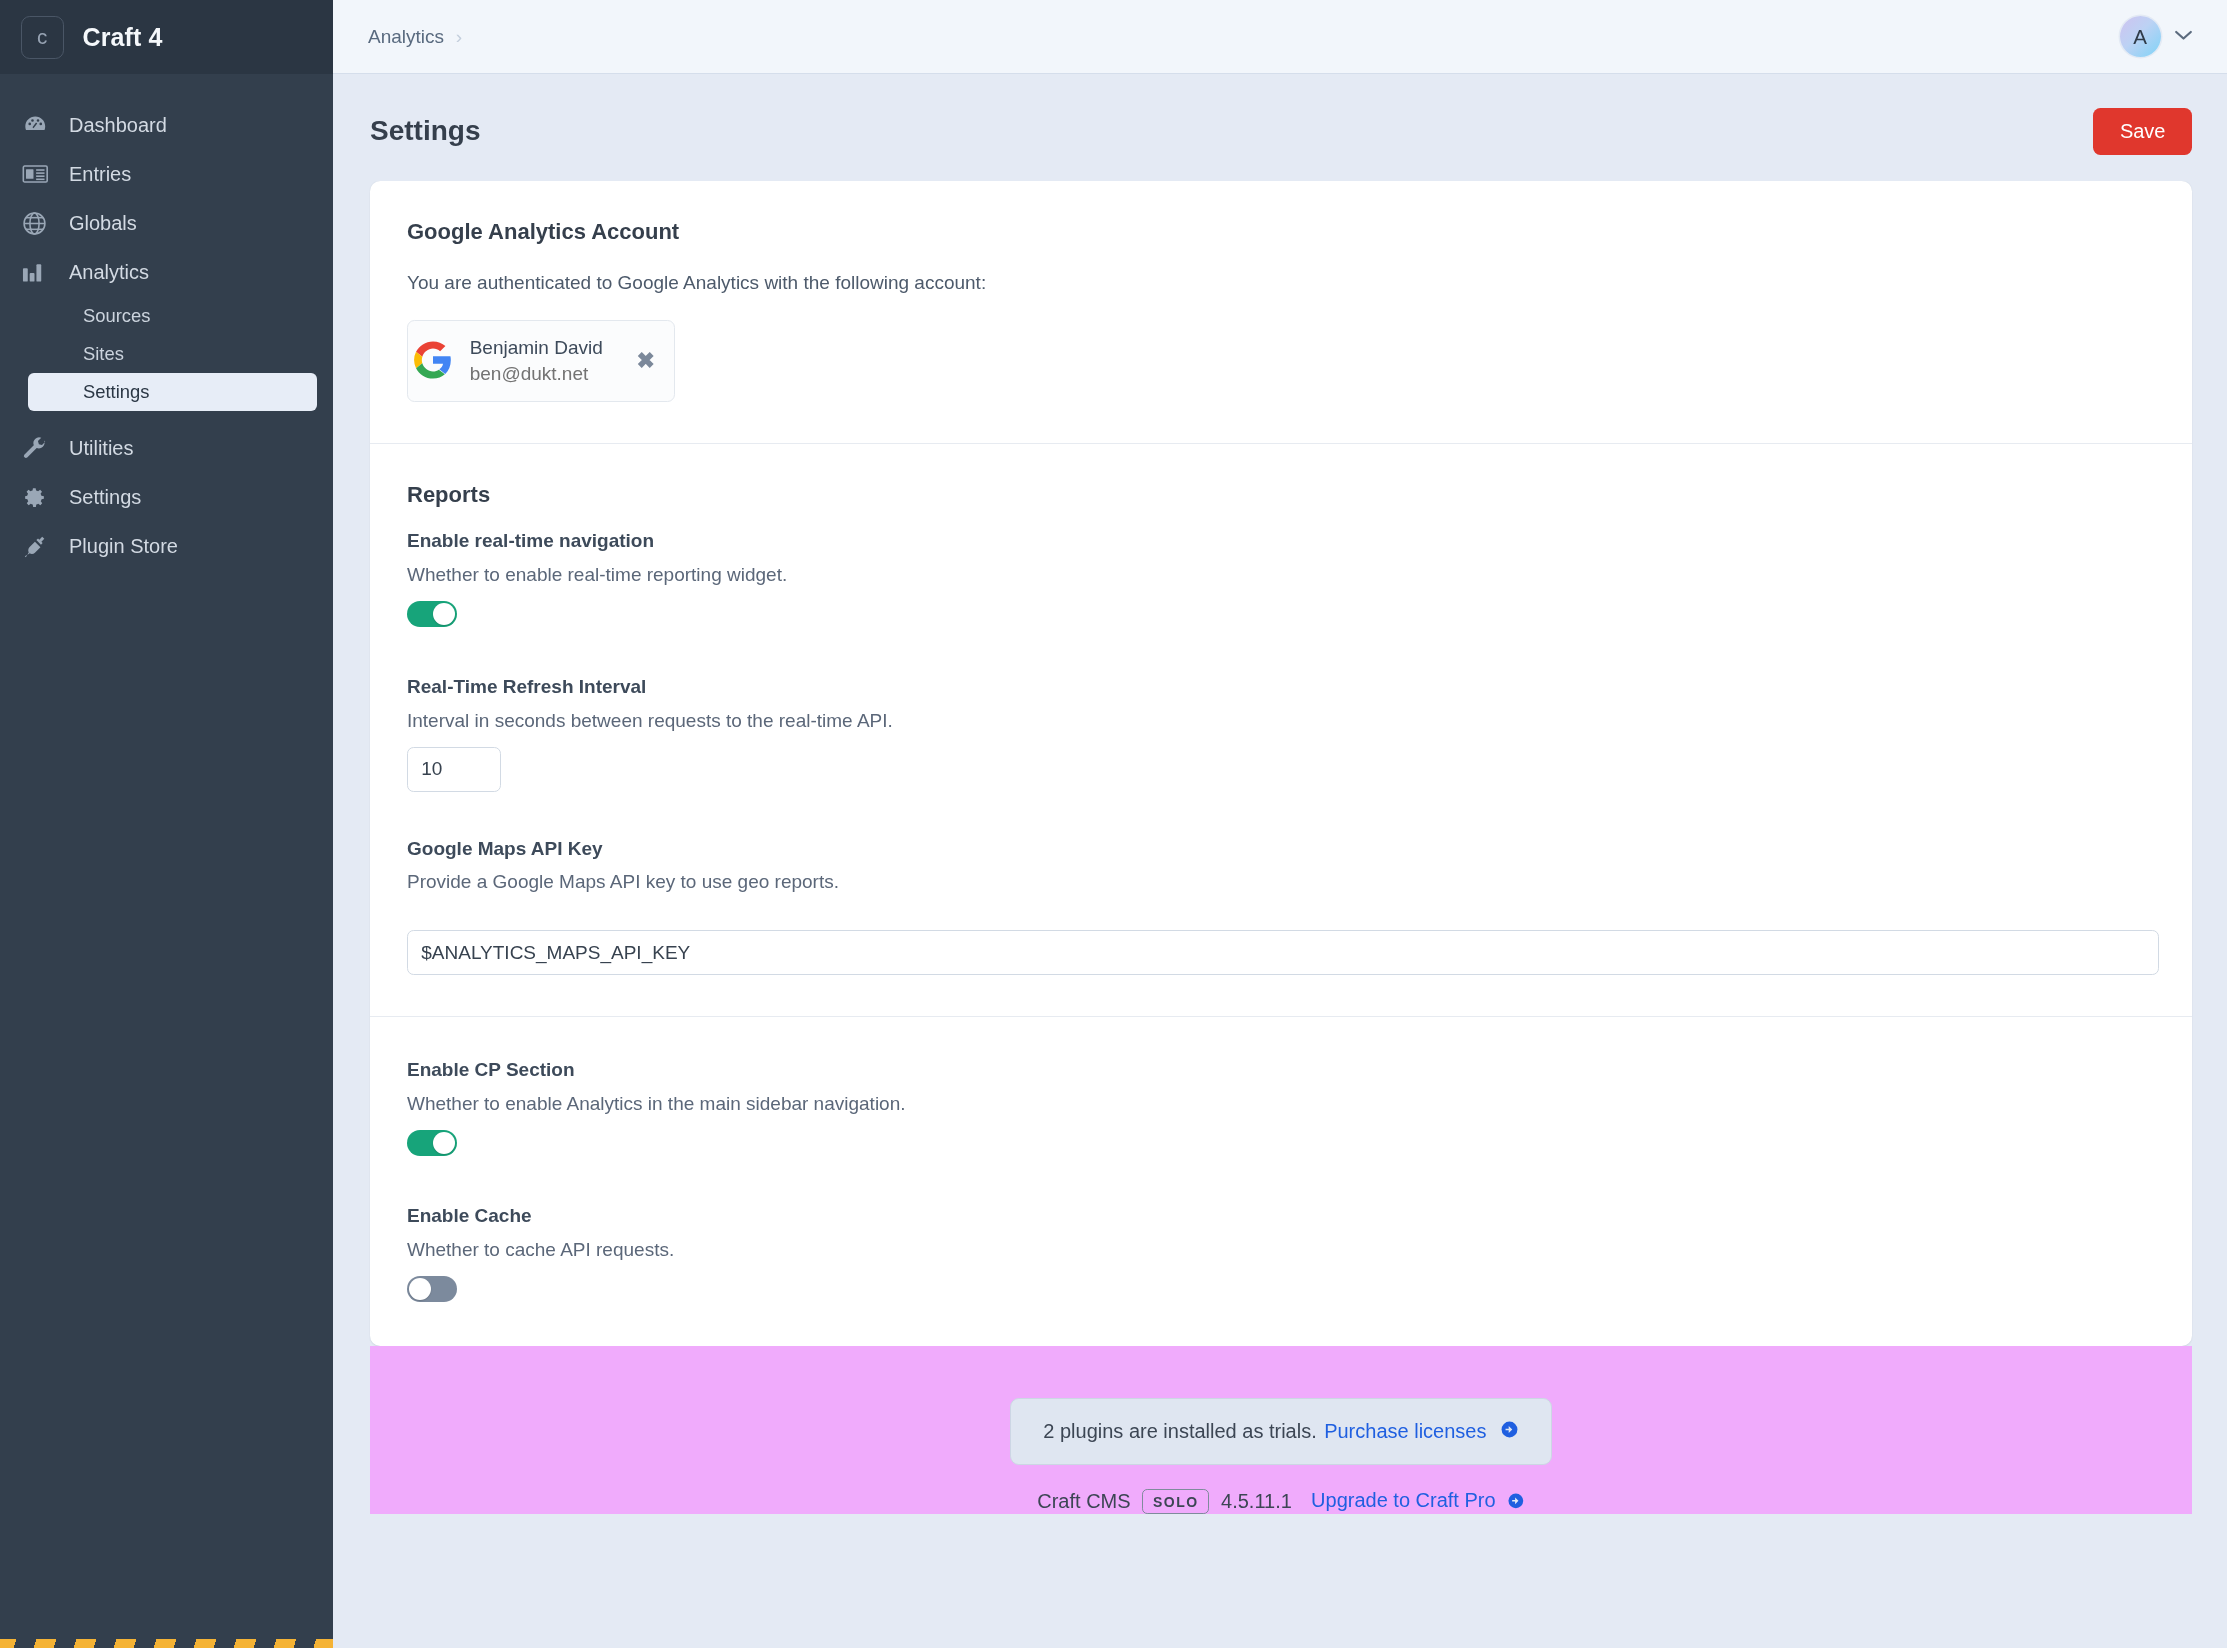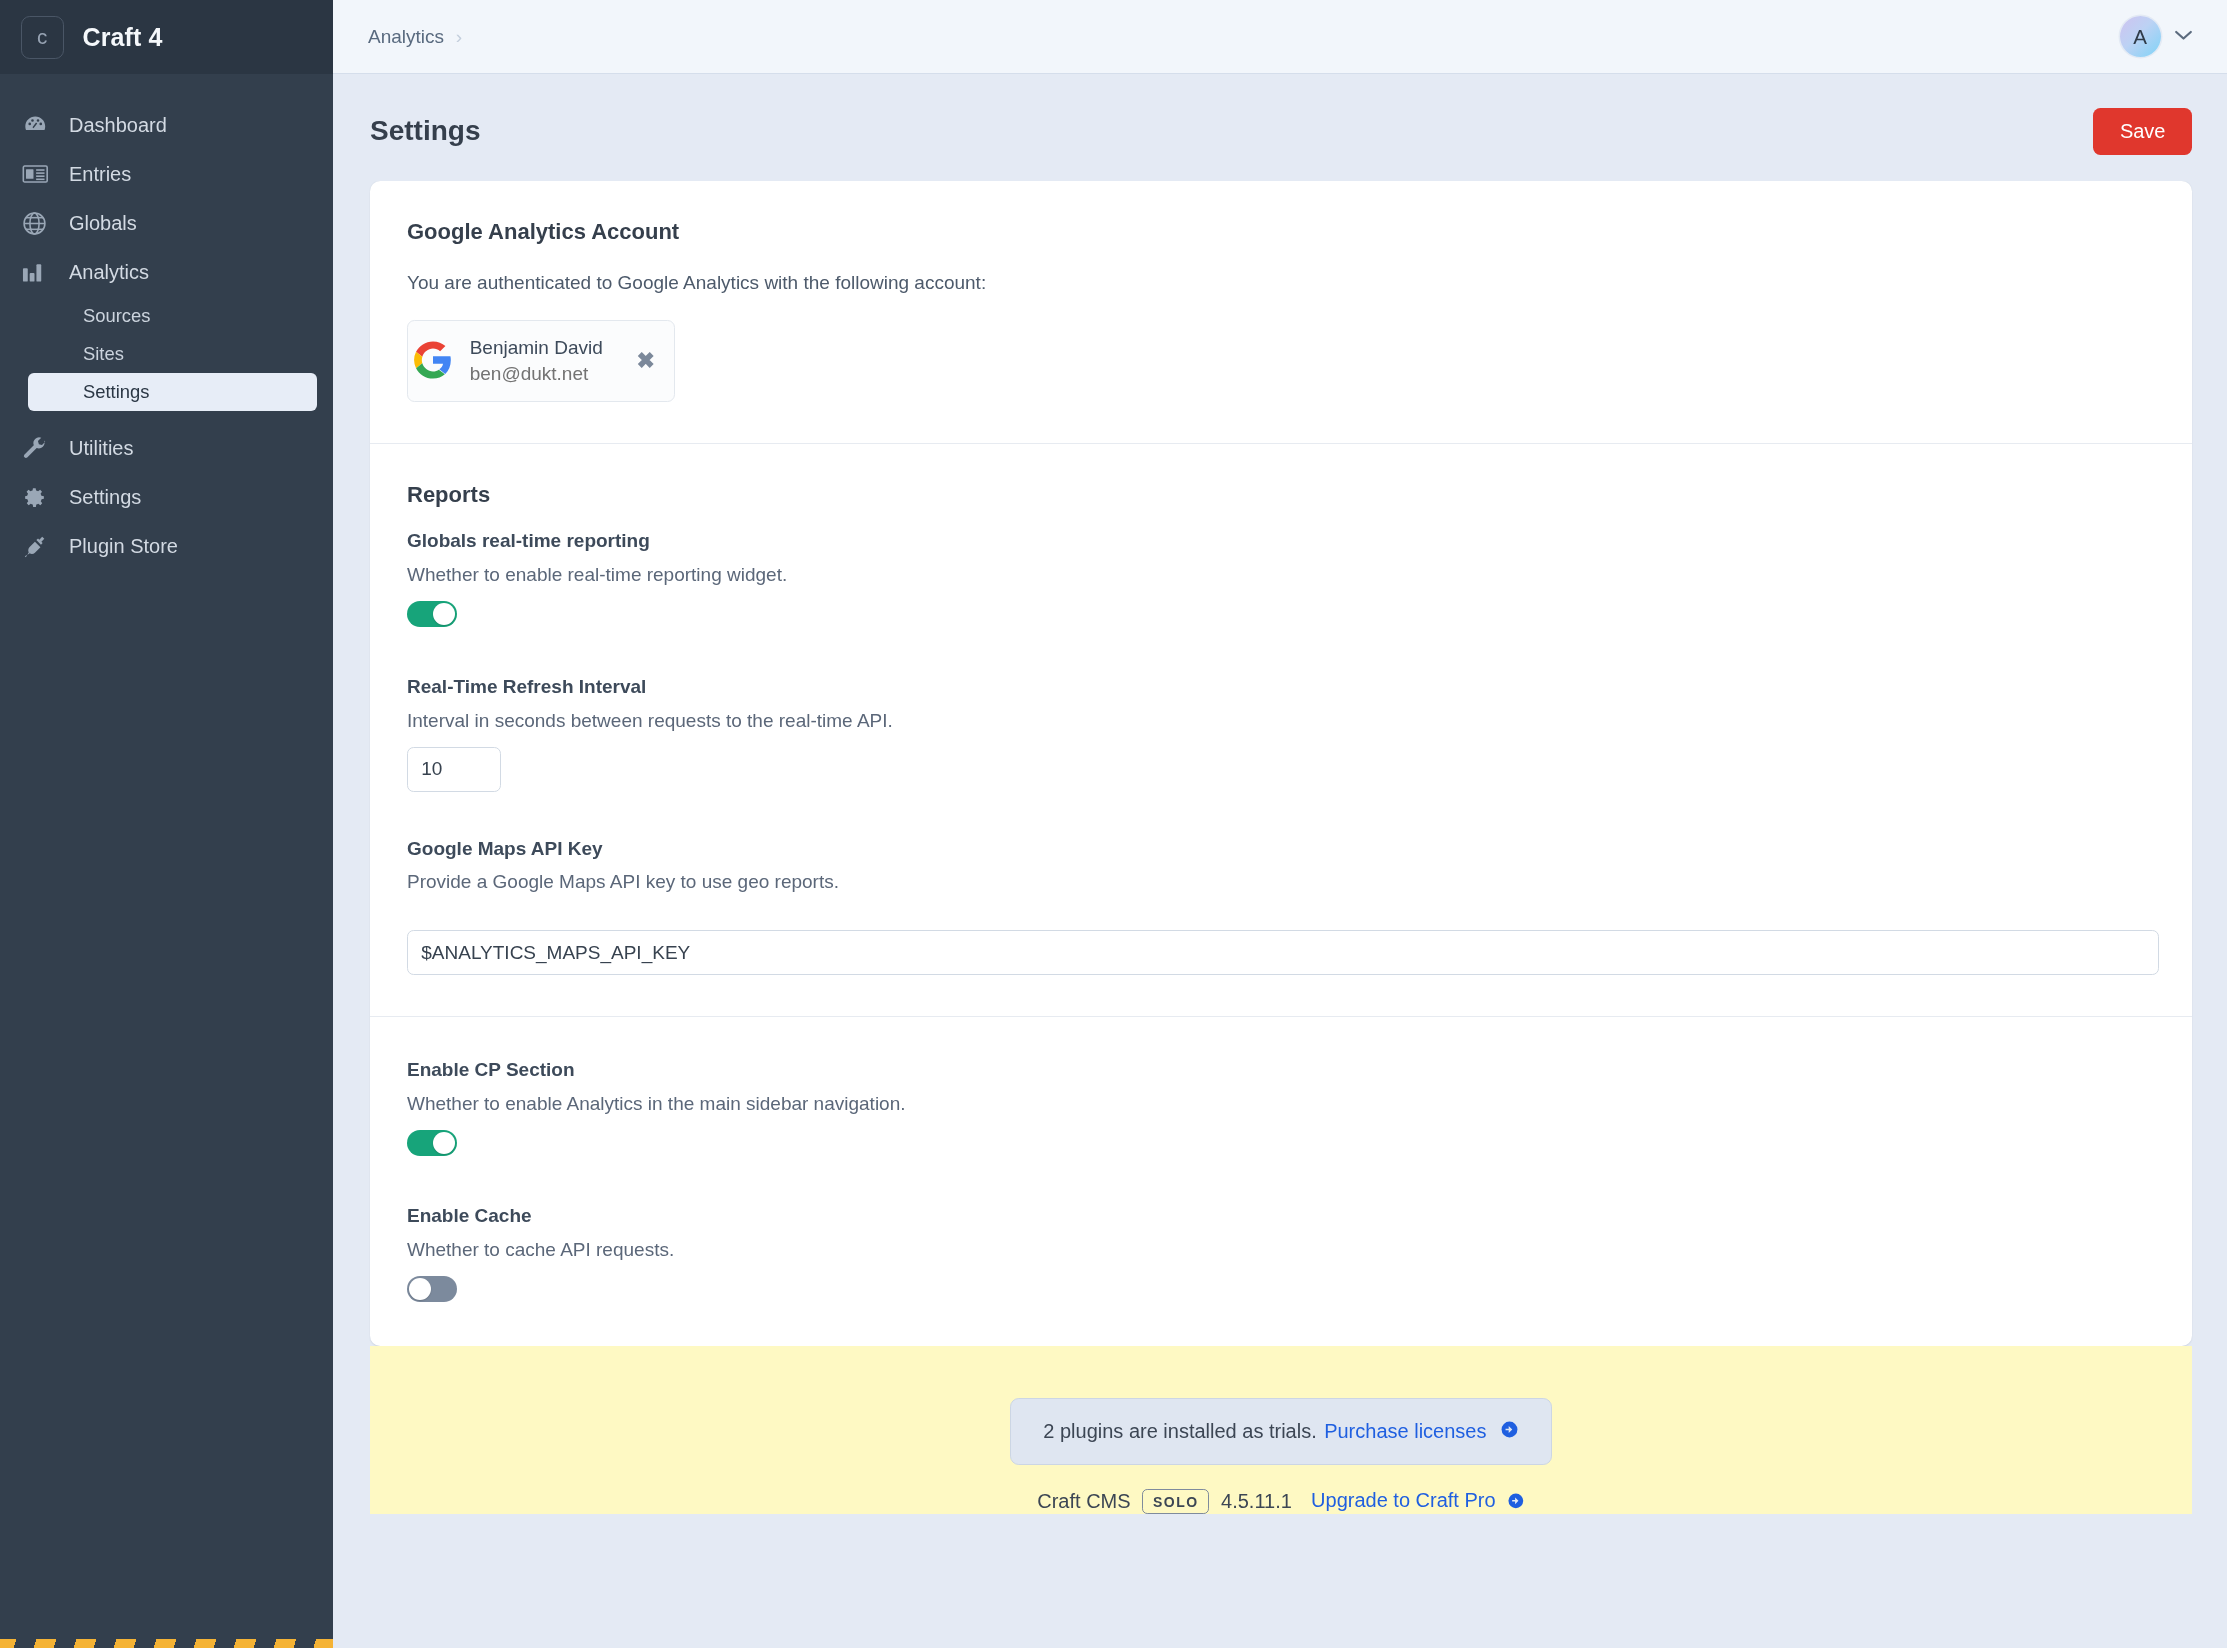--- a/index.html
+++ b/index.html
@@ -168,21 +168,21 @@
     background: #fff;
     padding: 10.3px 13.3px;
     outline: none;
   }
   .inp-num { width: 94px; }
   .inp-wide { width: 1752px; display: block; margin-top: 37px; }
 
   
   .footer {
     padding: 52px 0 0 0;
-    background: #fef9c3;
+    background: #f0abfc;
     display: flex; flex-direction: column; align-items: center;
     flex: 0 0 auto;
   }
   .trial-box {
     border: 0.7px solid #ccd6e4;
     border-radius: 8.8px;
     background: #dfe6f1;
     padding: 20.6px 32px;
     font-size: 20px; color: #3c4654;
     display: flex; align-items: center; gap: 7.4px;
@@ -353,21 +353,21 @@
               <span class="gacct-mail">ben@dukt.net</span>
             </div>
             <span class="gacct-x">✖</span>
           </div>
         </div>
 
         <div class="panel-block">
           <div class="sec-title tight">Reports</div>
 
           <div class="field">
-            <div class="field-label">Globals real-time reporting</div>
+            <div class="field-label">Enable real-time navigation</div>
             <div class="field-instr">Whether to enable real-time reporting widget.</div>
             <div class="toggle on">
               <span class="knob"></span>
             </div>
           </div>
 
           <div class="field">
             <div class="field-label">Real-Time Refresh Interval</div>
             <div class="field-instr">Interval in seconds between requests to the real-time API.</div>
             <input class="inp inp-num" type="text" value="10" style="">

